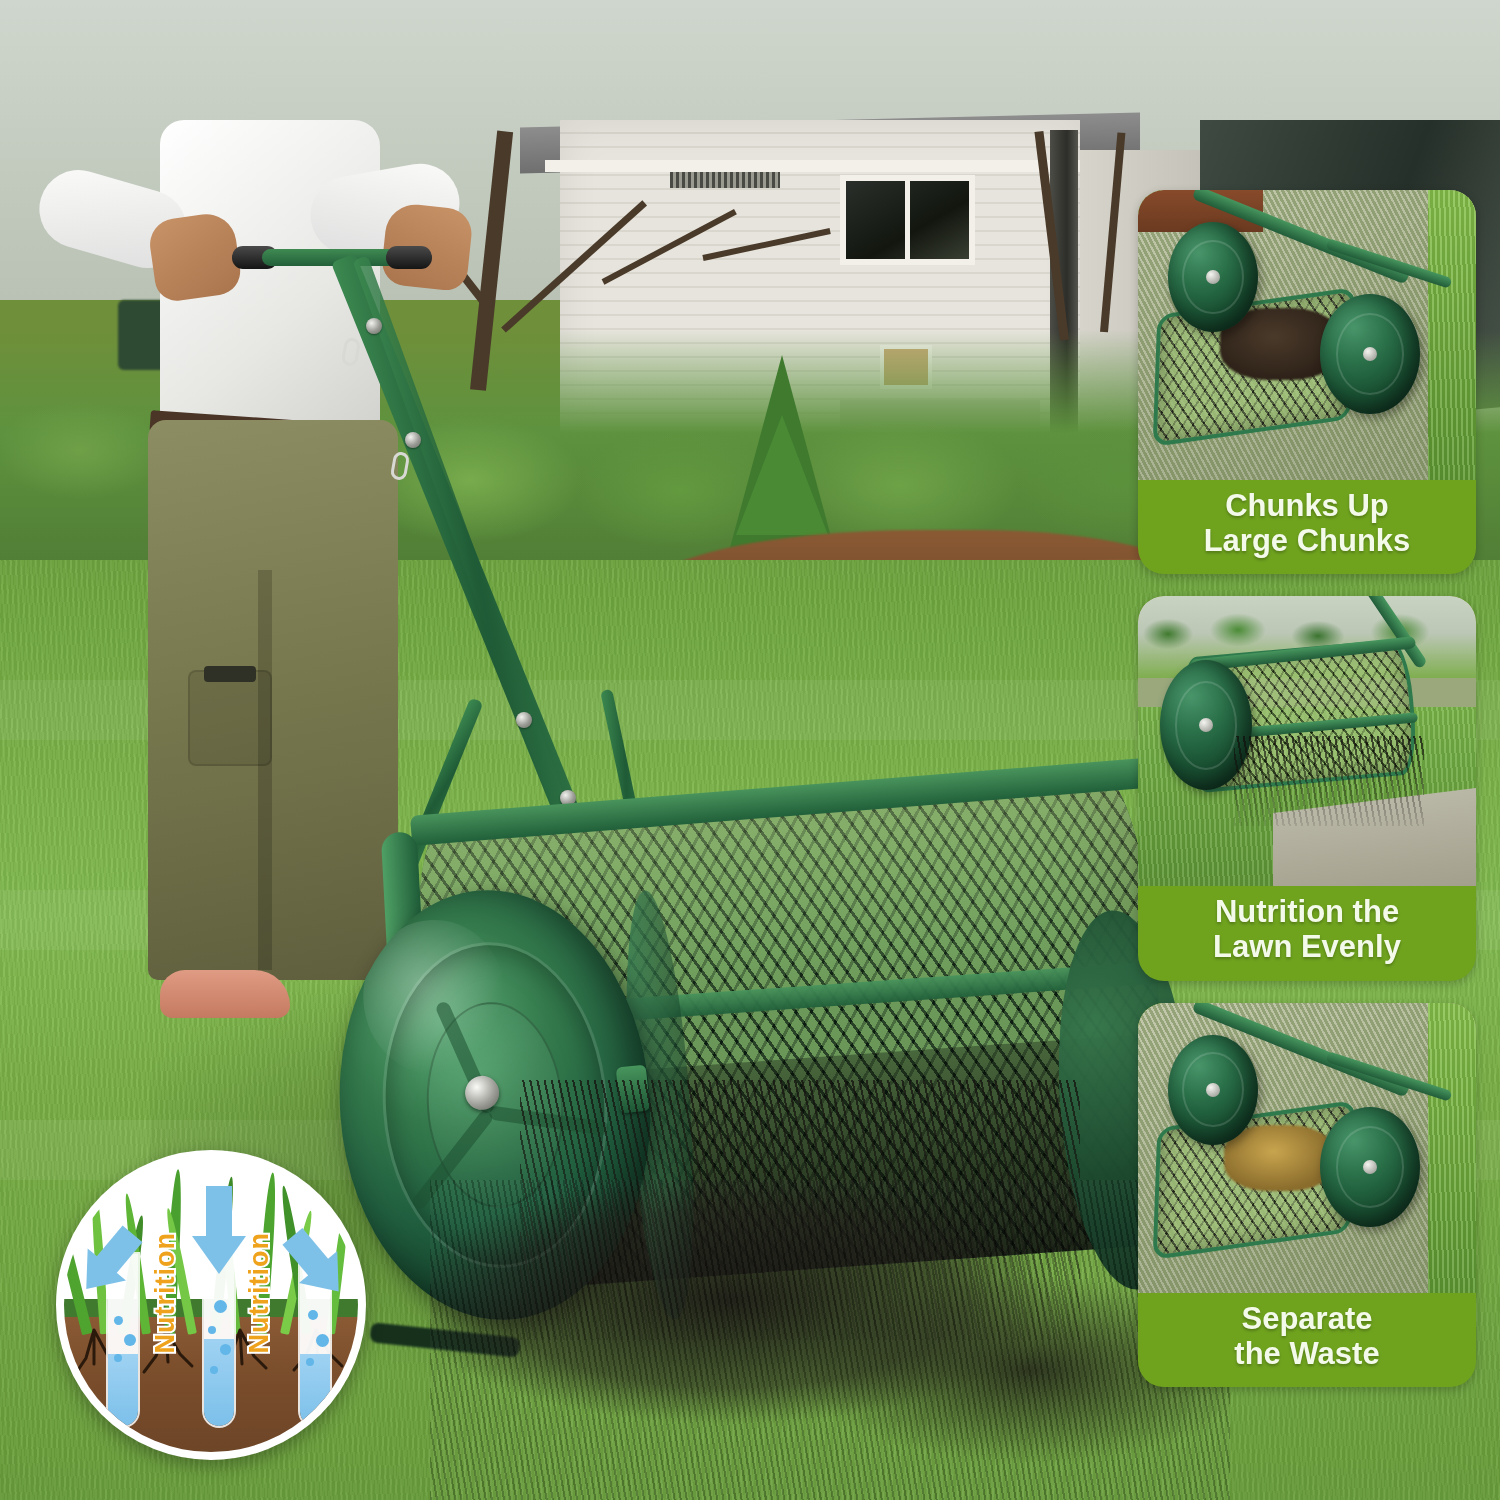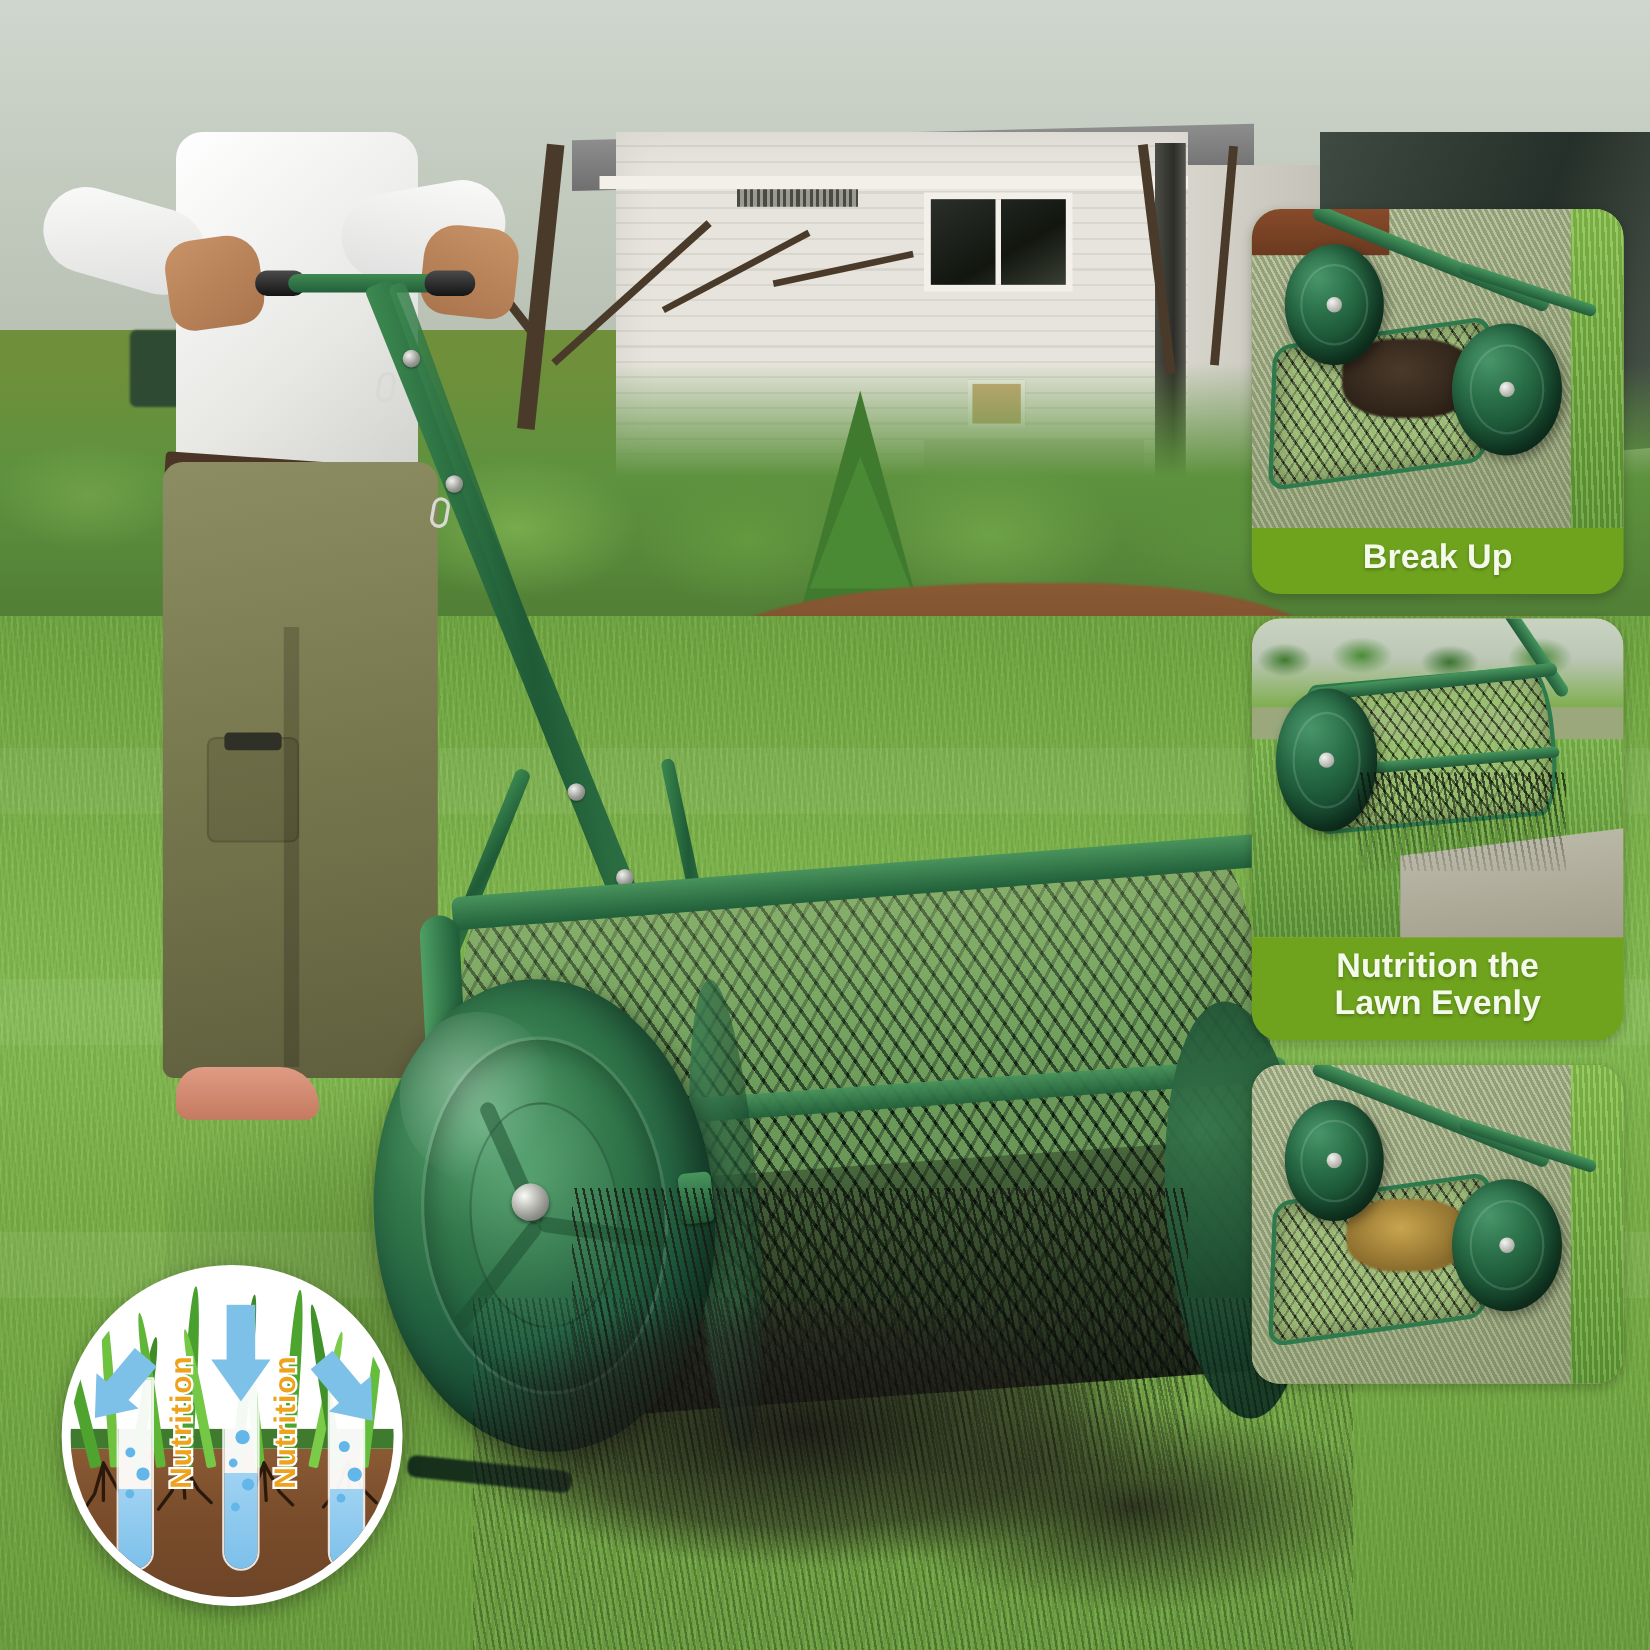--- a/index.html
+++ b/index.html
@@ -688,21 +688,22 @@
           <div class="mw-ring"></div>
           <div class="mw-hub"></div>
         </div>
         <div class="mini-wheel" style="left:182px;top:104px;width:100px;height:120px;">
           <div class="mw-ring"></div>
           <div class="mw-hub"></div>
         </div>
         <div class="mini-bar" style="left:186px;top:68px;width:130px;height:11px;transform:rotate(18deg);"></div>
       </div>
       <div class="panel-caption">
-        <div>Break Up</div>
+        <div>Chunks Up</div>
+        <div>Large Chunks</div>
       </div>
     </div>
 
     <div class="panel">
       <div class="panel-photo">
         <div class="mini-tree-row"></div>
         <div class="mini-lawn"></div>
         <div class="mini-path"></div>
         <div class="mini-bar" style="left:168px;top:2px;width:150px;height:12px;transform:rotate(56deg);"></div>
         <div class="mini-basket" style="left:46px;top:52px;width:230px;height:136px;border-radius:18px/60px;transform:rotate(-5deg);"></div>
@@ -730,20 +731,24 @@
         <div class="mini-wheel" style="left:30px;top:32px;width:90px;height:110px;">
           <div class="mw-ring"></div>
           <div class="mw-hub"></div>
         </div>
         <div class="mini-wheel" style="left:182px;top:104px;width:100px;height:120px;">
           <div class="mw-ring"></div>
           <div class="mw-hub"></div>
         </div>
         <div class="mini-bar" style="left:186px;top:68px;width:130px;height:11px;transform:rotate(18deg);"></div>
       </div>
+      <div class="panel-caption">
+        <div>Separate</div>
+        <div>the Waste</div>
+      </div>
     </div>
   </div>
 
   <div class="nutri-badge">
     <div class="nb-sky"></div>
     <div class="nb-soil"></div>
     <div class="nb-soil-top"></div>
 
     <div class="nb-blade" style="left:18px;width:11px;height:130px;background:#4fa32f;transform:rotate(-14deg);"></div>
     <div class="nb-blade" style="left:36px;width:9px;height:152px;background:#6fc23f;transform:rotate(-4deg);"></div>

